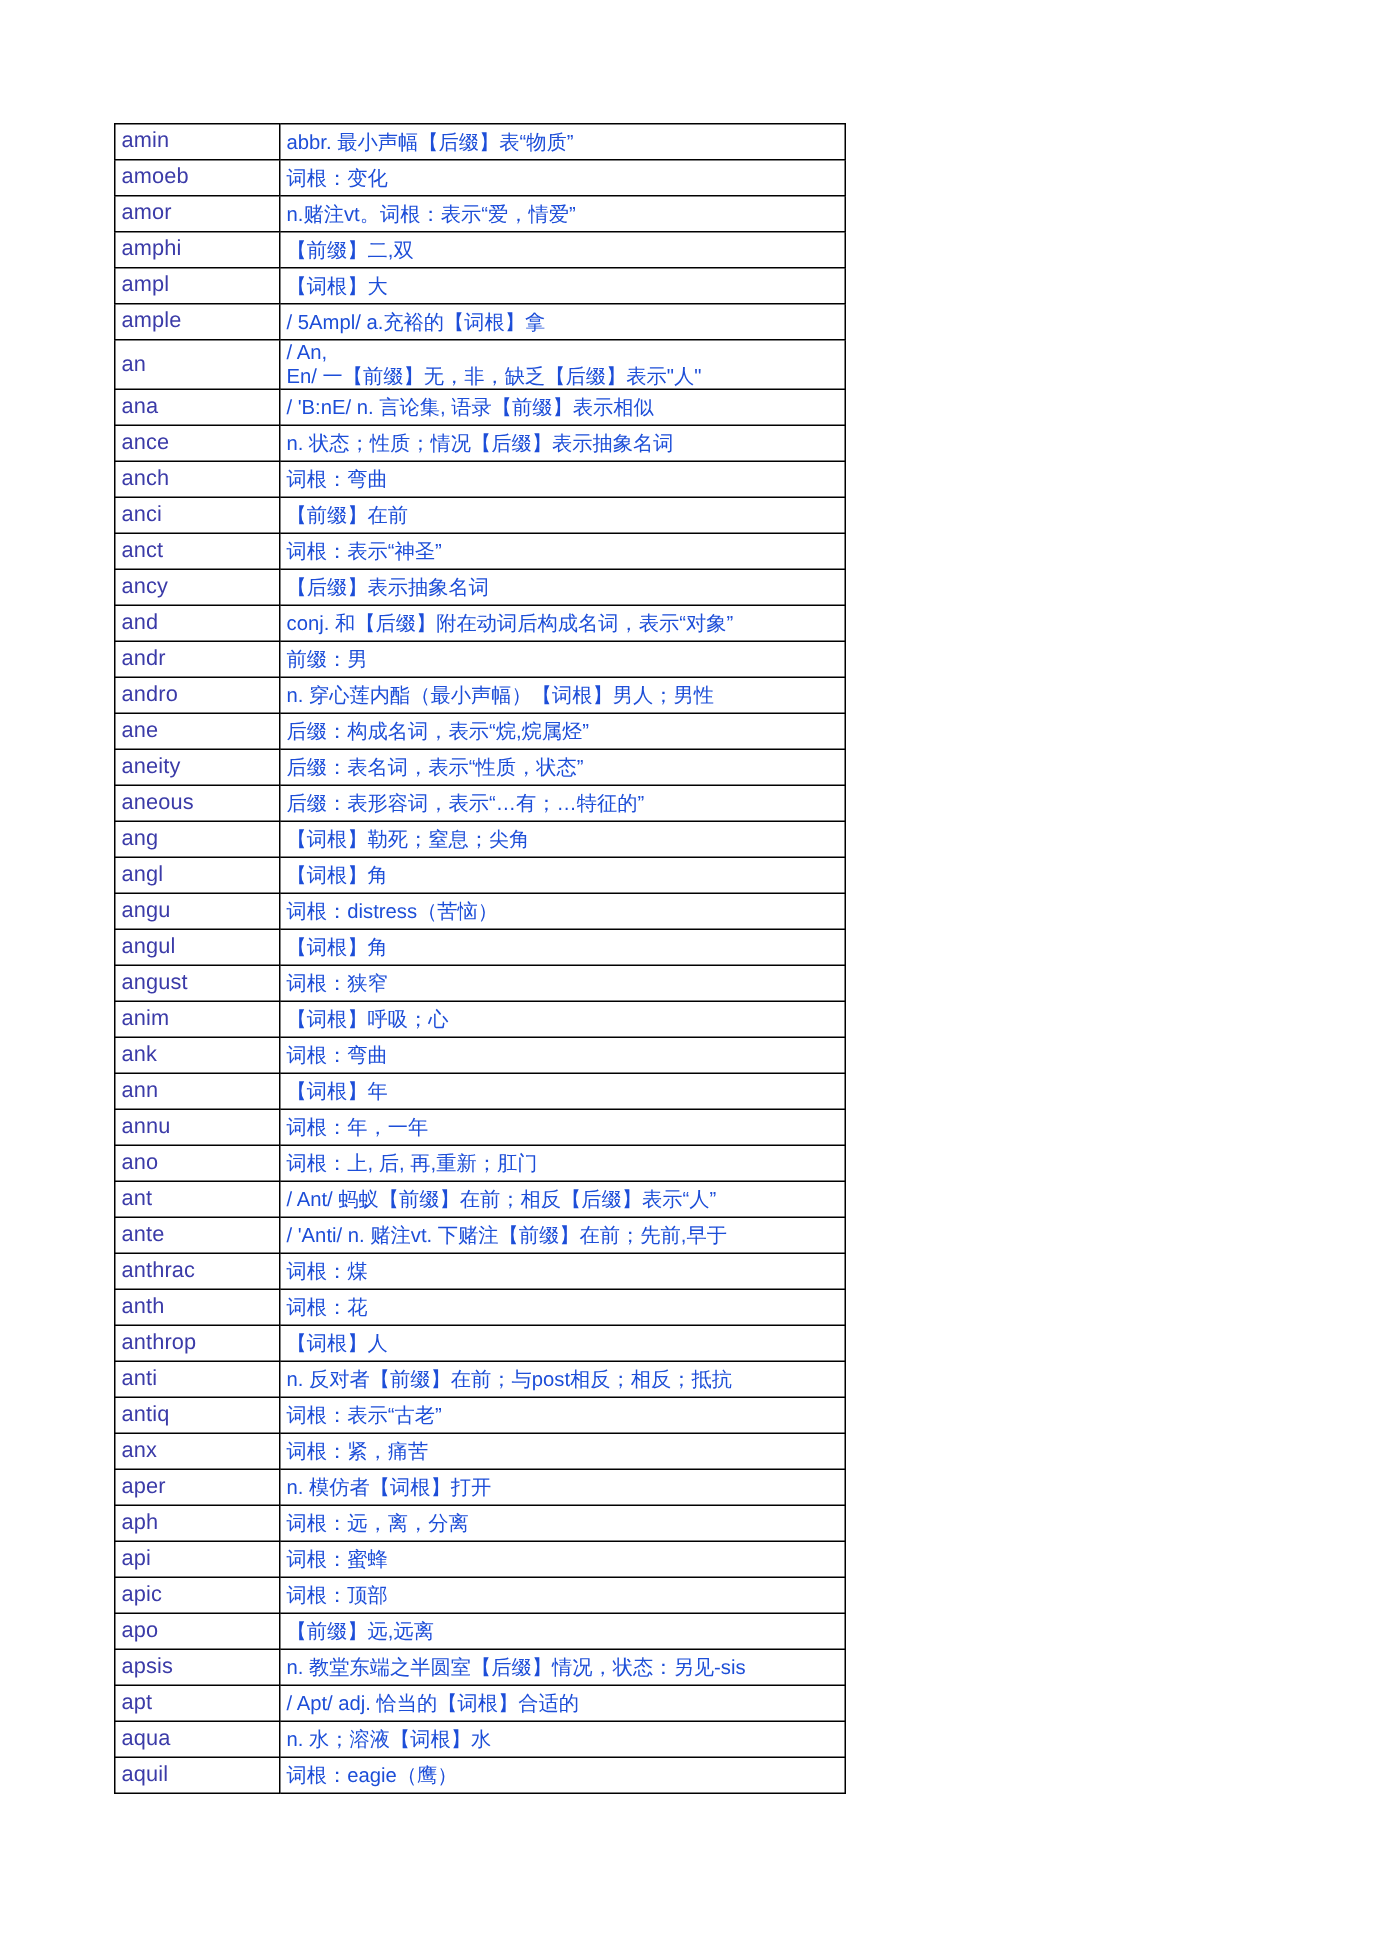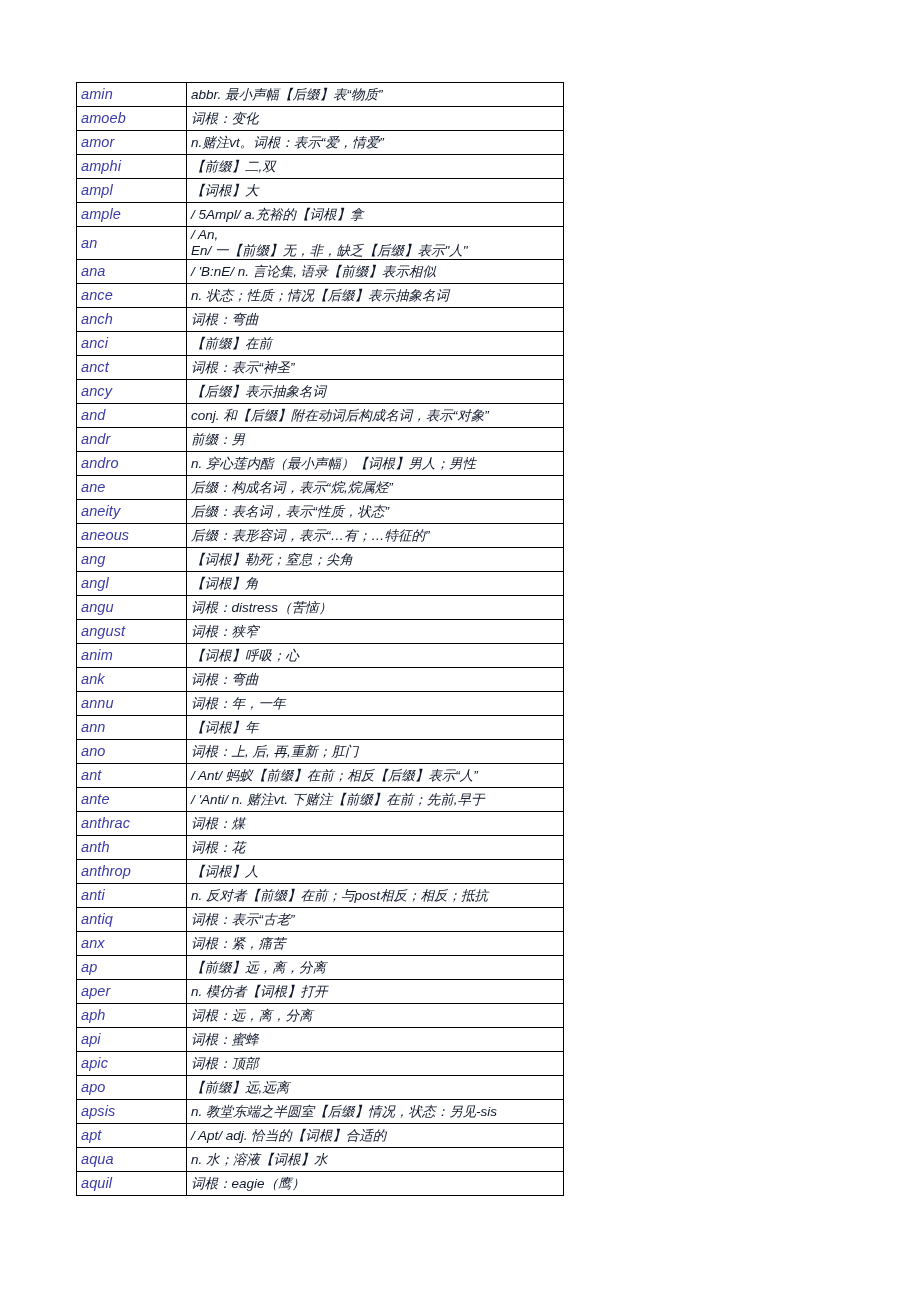--- a/index.html
+++ b/index.html
@@ -22,21 +22,20 @@
     background: #ffffff;
   }
   #glossary-table {
     position: absolute;
     left: 76px;
     top: 82px;
     width: 487px;
     border-collapse: collapse;
     table-layout: fixed;
     background: #ffffff;
-    font-style: italic;
   }
   #glossary-table col.c-term { width: 110px; }
   #glossary-table col.c-def  { width: 377px; }
 
   #glossary-table tr {
     height: 23px;
   }
   #glossary-table td {
     border: 1px solid #000000;
     padding: 0 0 0 4px;
@@ -48,21 +47,21 @@
     line-height: 17px;
     color: #3b3ba8;
   }
   #glossary-table td.term {
     font-size: 14.5px;
     letter-spacing: 0.1px;
     color: #3b3ba8;
   }
   #glossary-table td.def {
     font-size: 13.5px;
-    color: #0f172a;
+    color: #1d4ed8;
   }
   
   #glossary-table td.def.clipped {
     white-space: normal;
     line-height: 16px;
     padding-top: 0;
     vertical-align: top;
     word-break: break-all;
   }
   #glossary-table td.def.clipped .wrapline {
@@ -164,40 +163,44 @@
         </tr>
         <tr>
           <td class="term">angl</td>
           <td class="def">【词根】角</td>
         </tr>
         <tr>
           <td class="term">angu</td>
           <td class="def">词根：distress（苦恼）</td>
         </tr>
         <tr>
+          <td class="term">angul</td>
+          <td class="def">【词根】角</td>
+        </tr>
+        <tr>
           <td class="term">angust</td>
           <td class="def">词根：狭窄</td>
         </tr>
         <tr>
           <td class="term">anim</td>
           <td class="def">【词根】呼吸；心</td>
         </tr>
         <tr>
           <td class="term">ank</td>
           <td class="def">词根：弯曲</td>
         </tr>
         <tr>
+          <td class="term">ann</td>
+          <td class="def">【词根】年</td>
+        </tr>
+        <tr>
           <td class="term">annu</td>
           <td class="def">词根：年，一年</td>
         </tr>
         <tr>
-          <td class="term">ann</td>
-          <td class="def">【词根】年</td>
-        </tr>
-        <tr>
           <td class="term">ano</td>
           <td class="def">词根：上, 后, 再,重新；肛门</td>
         </tr>
         <tr>
           <td class="term">ant</td>
           <td class="def">/ Ant/  蚂蚁【前缀】在前；相反【后缀】表示“人”</td>
         </tr>
         <tr>
           <td class="term">ante</td>
           <td class="def">/ 'Anti/ n. 赌注vt. 下赌注【前缀】在前；先前,早于</td>
@@ -218,24 +221,20 @@
           <td class="term">anti</td>
           <td class="def">n. 反对者【前缀】在前；与post相反；相反；抵抗</td>
         </tr>
         <tr>
           <td class="term">antiq</td>
           <td class="def">词根：表示“古老”</td>
         </tr>
         <tr>
           <td class="term">anx</td>
           <td class="def">词根：紧，痛苦</td>
-        </tr>
-        <tr>
-          <td class="term">ap</td>
-          <td class="def">【前缀】远，离，分离</td>
         </tr>
         <tr>
           <td class="term">aper</td>
           <td class="def">n. 模仿者【词根】打开</td>
         </tr>
         <tr>
           <td class="term">aph</td>
           <td class="def">词根：远，离，分离</td>
         </tr>
         <tr>

